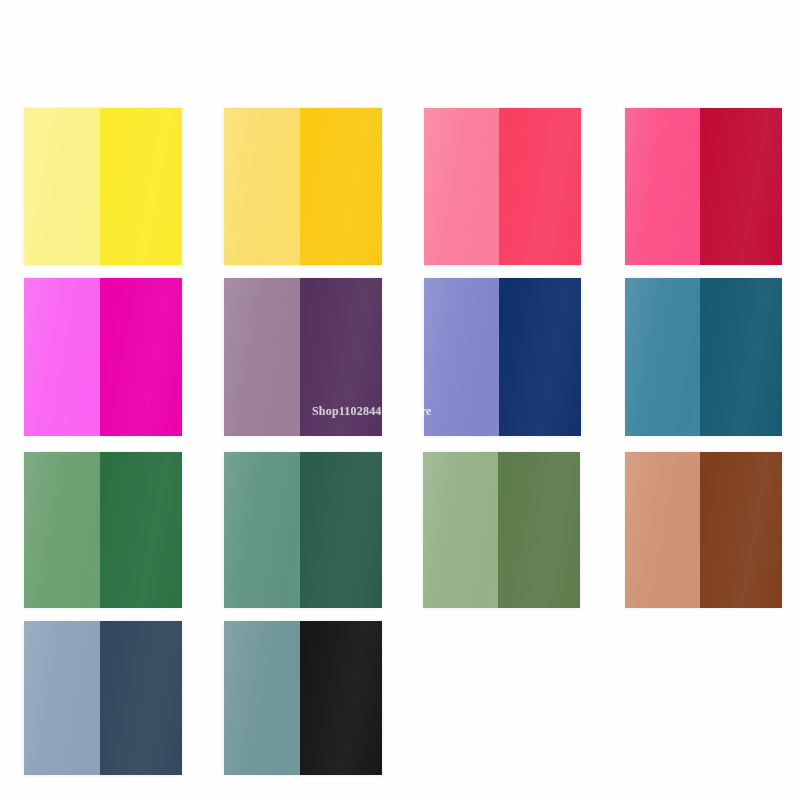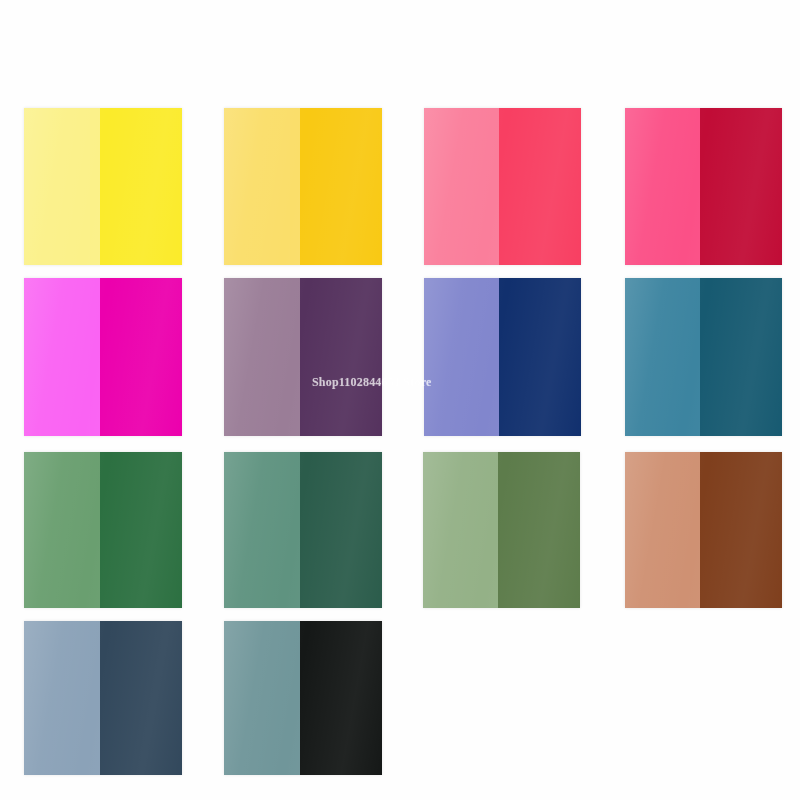--- a/index.html
+++ b/index.html
@@ -116,14 +116,14 @@
       <div class="swatch-half dark" style="background: rgb(127, 63, 29);"></div>
     </div>
     <div class="swatch-card" style="left: 24px; top: 621px; width: 158px; height: 154px;">
       <div class="swatch-half light" style="background: rgb(139, 162, 184);"></div>
       <div class="swatch-half dark" style="background: rgb(50, 72, 92);"></div>
     </div>
     <div class="swatch-card" style="left: 224px; top: 621px; width: 158px; height: 154px;">
       <div class="swatch-half light" style="background: rgb(112, 150, 154);"></div>
       <div class="swatch-half dark" style="background: rgb(21, 24, 23);"></div>
     </div>
-    <div id="watermark" style="left: 312px; top: 375px;">Shop1102844651 Store</div>
+    <div id="watermark" style="left: 312px; top: 404px;">Shop1102844651 Store</div>
 </div>
 
 </body></html>

